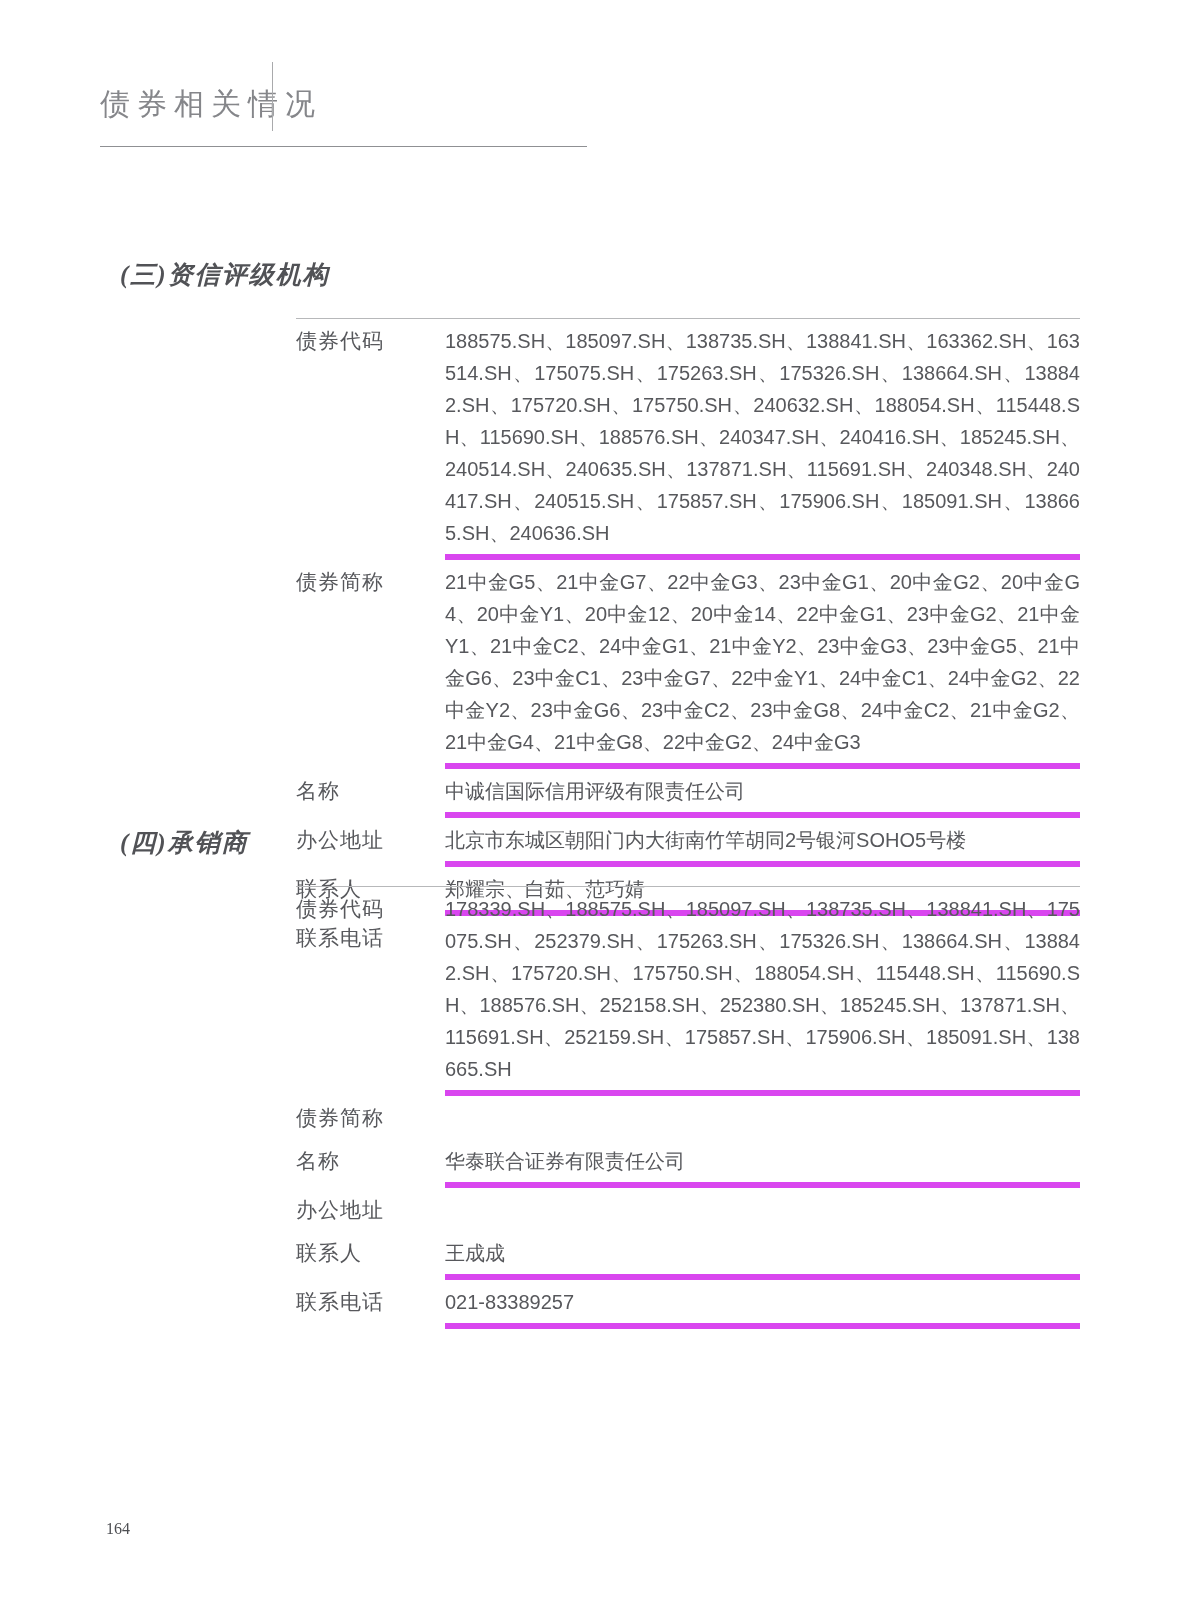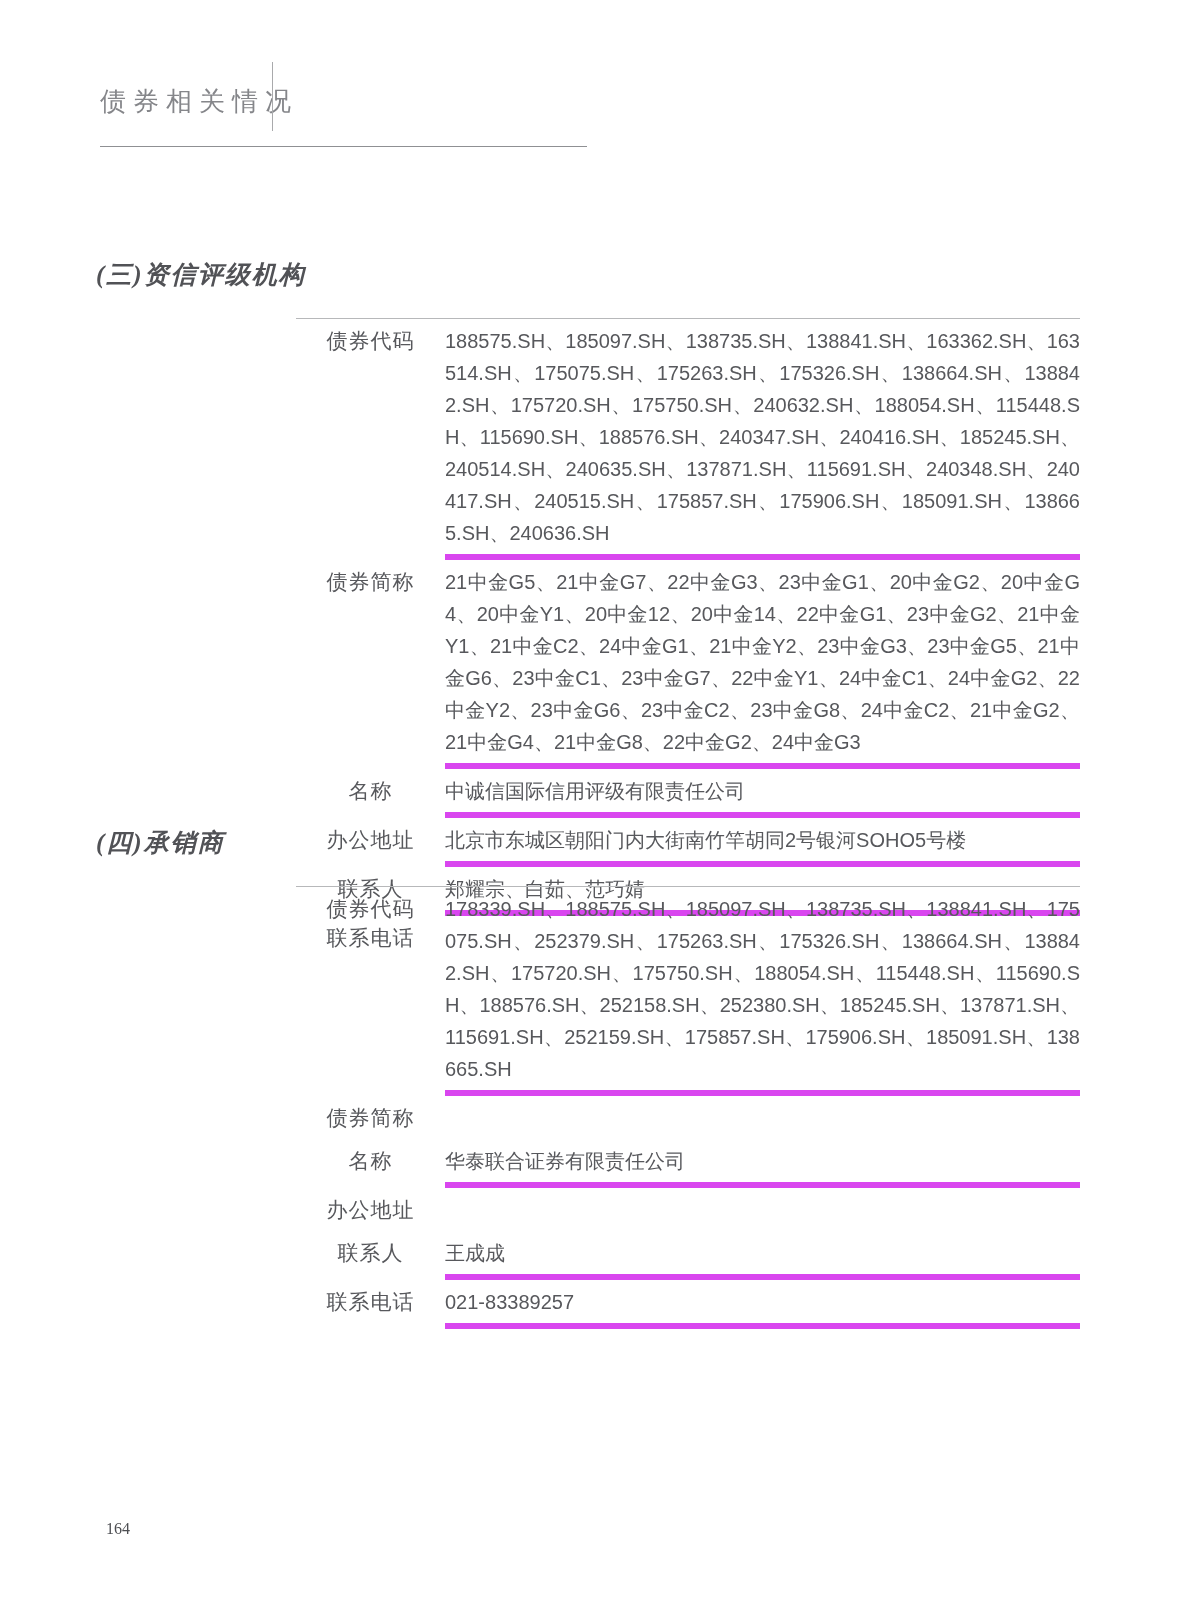--- a/index.html
+++ b/index.html
@@ -15,21 +15,21 @@
     color: #55565a;
     overflow: hidden;
   }
 
   
   .page-header-title {
     position: absolute;
     left: 100px;
     top: 84px;
     font-family: "Liberation Serif", serif;
-    font-size: 26px;
+    font-size: 30px;
     letter-spacing: 7px;
     color: #85868a;
     font-weight: 400;
   }
   .header-vline {
     position: absolute;
     left: 272px;
     top: 62px;
     width: 1px;
     height: 69px;
@@ -43,21 +43,21 @@
     height: 1px;
     background: #8f9093;
   }
 
   
   .section { position: absolute; left: 0; width: 100%; }
   .section-credit-rating { top: 258px; }
   .section-underwriter   { top: 826px; }
 
   .section-title {
-    margin-left: 96px;
+    margin-left: 120px;
     font-family: "Liberation Serif", serif;
     font-style: italic;
     font-weight: 600;
     font-size: 25px;
     color: #515256;
     letter-spacing: 2px;
   }
 
   .info-table {
     margin-left: 296px;
@@ -67,21 +67,20 @@
   }
   .row { display: flex; align-items: stretch; }
   .cell-label {
     width: 149px;
     flex-shrink: 0;
     padding: 6px 0 5px 0;
     font-size: 21px;
     line-height: 32px;
     color: #57585c;
     letter-spacing: 1px;
-    text-align: center;
   }
   .cell-value {
     flex: 1;
     padding: 6px 0 5px 0;
     font-size: 20px;
     line-height: 32px;
     color: #57585c;
     border-bottom: 6px solid #d946ef;
     text-align: justify;
     word-break: break-all;

